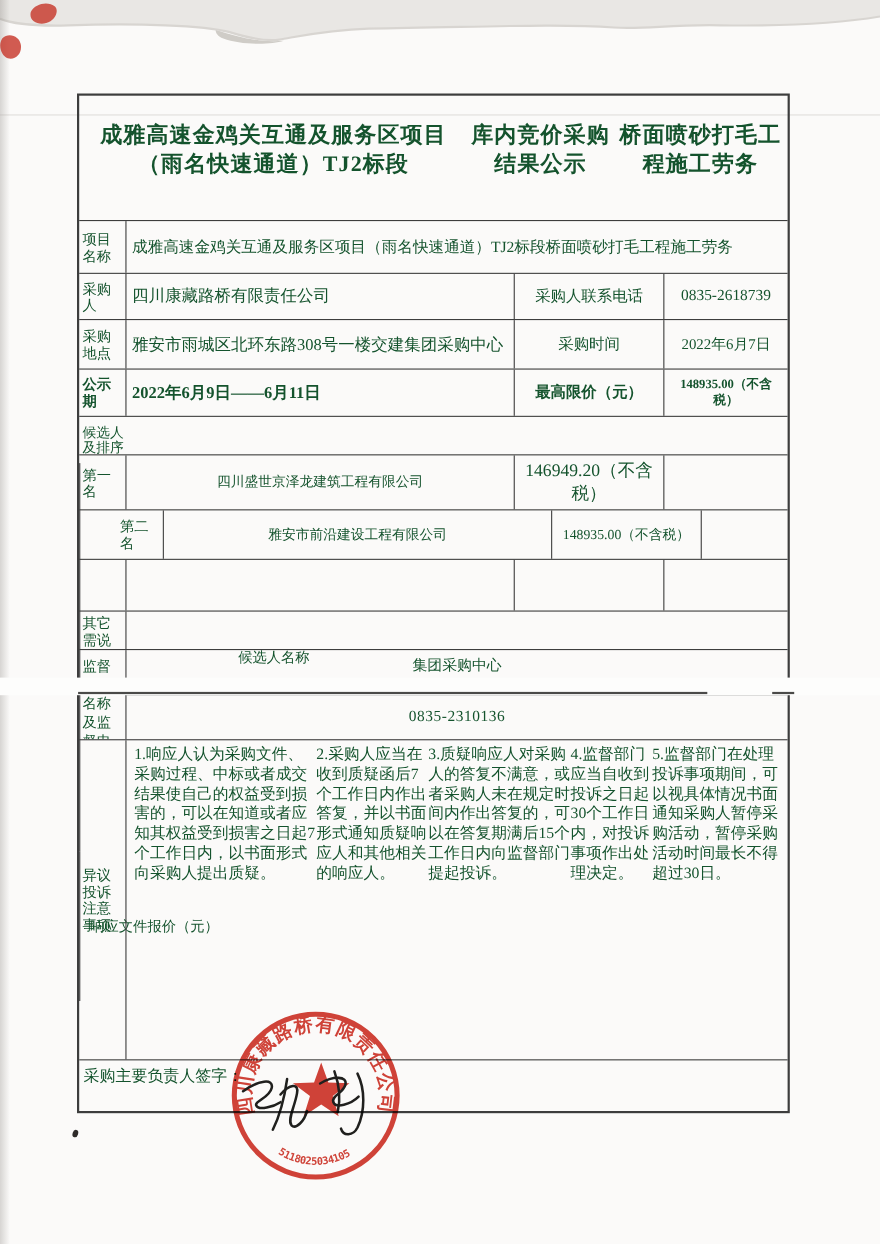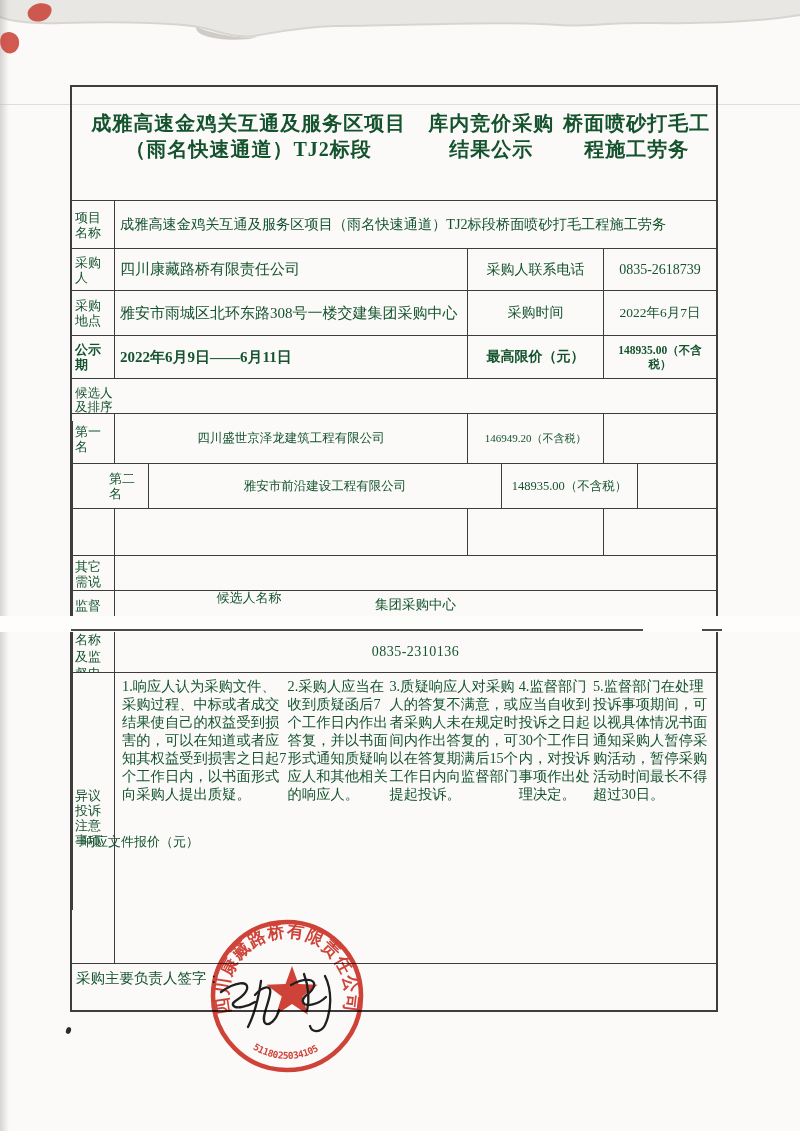--- a/index.html
+++ b/index.html
@@ -102,21 +102,21 @@
     <div class="t-row hdr" style="top:291px; height:35px;flex-direction:column;">
       <div class="cell c-label" style="font-size:12.5px; line-height:14px;">候选人及排序</div>
       <div class="cell c-val" style="justify-content:center; padding-left:0;">候选人名称</div>
       <div class="cell c-key">响应文件报价（元）</div>
       <div class="cell c-last">备注</div>
     </div>
 
     <div class="t-row cand" style="top:326px; height:50px;">
       <div class="cell c-label" style="justify-content:center;">第一名</div>
       <div class="cell c-val">四川盛世京泽龙建筑工程有限公司</div>
-      <div class="cell c-key" style="font-size:11px;text-align:right;">146949.20（不含税）</div>
+      <div class="cell c-key" style="font-size:16px;">146949.20（不含税）</div>
       <div class="cell c-last"></div>
     </div>
 
     <div class="t-row cand" style="top:376px; height:45px;padding-left:34px;">
       <div class="cell c-label" style="justify-content:center;">第二名</div>
       <div class="cell c-val">雅安市前沿建设工程有限公司</div>
       <div class="cell c-key" style="font-size:12.5px;">148935.00（不含税）</div>
       <div class="cell c-last"></div>
     </div>
 

